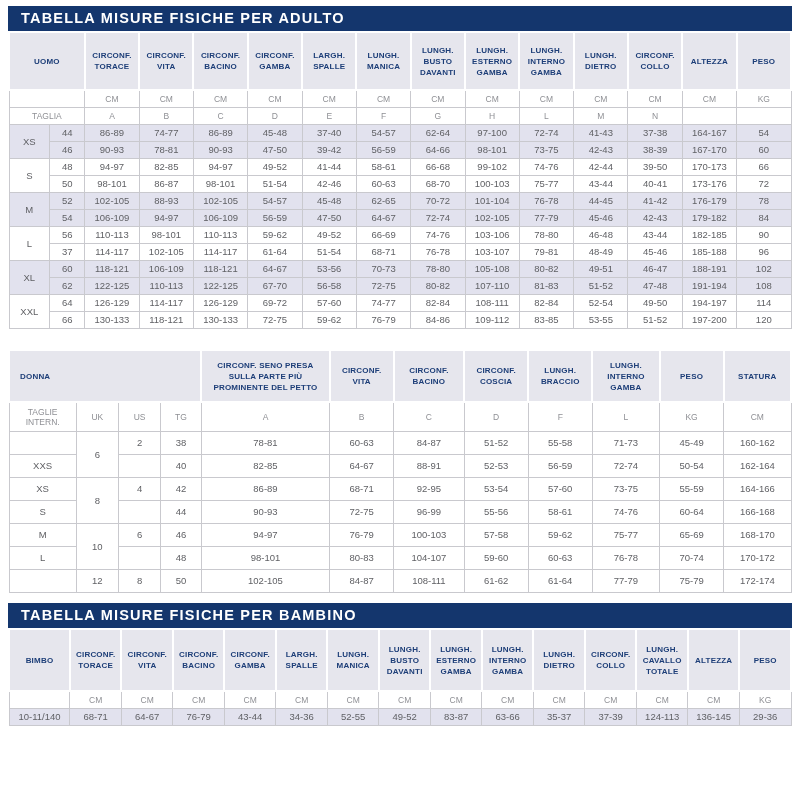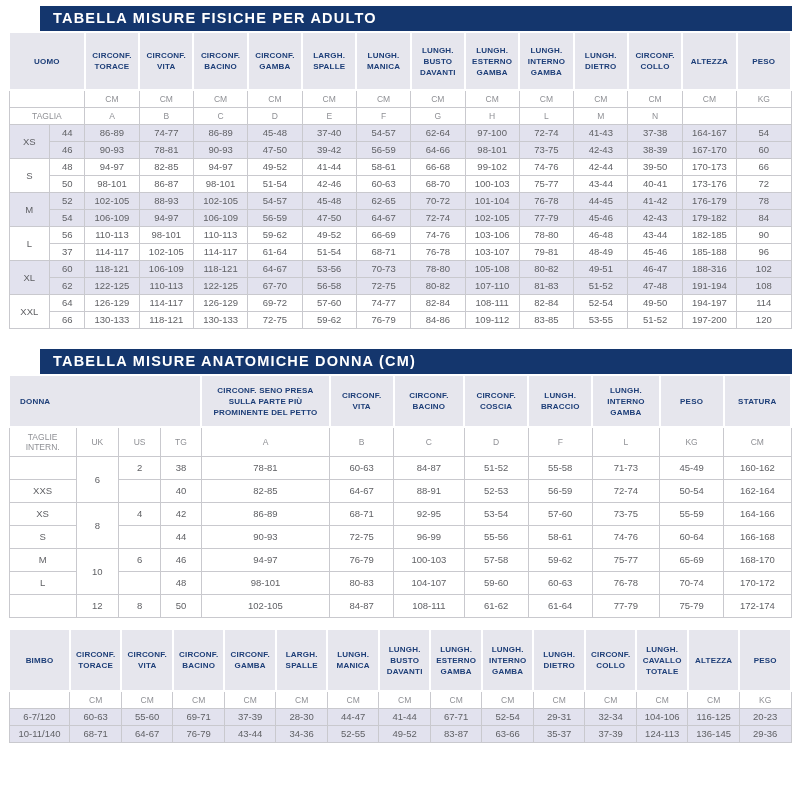--- a/index.html
+++ b/index.html
@@ -13,21 +13,20 @@
     padding:6px 8px;
     font-family:"Liberation Sans","DejaVu Sans",sans-serif;
   }
   .tbl-section{width:100%;}
   #tsec0{margin-bottom:20px;}
   #tsec1{margin-bottom:10px;}
   .title-bar{
     background:var(--navy);color:#fff;font-weight:bold;
     font-size:14.5px;letter-spacing:1.2px;
     padding:4px 13px 5px 13px;
-    margin-left:32px;
   }
   table{width:100%;border-collapse:collapse;table-layout:fixed;}
   th,td{text-align:center;vertical-align:middle;overflow:hidden;}
   tr.hdr th{
     background:var(--hdrbg);color:var(--hdrtext);
     font-size:8px;font-weight:bold;line-height:11px;
     border:2px solid #fff;padding:4px 1px;letter-spacing:0.2px;
   }
   tr.hdr th.left{text-align:left;padding-left:10px;}
   tr.sub td{
@@ -260,21 +259,21 @@
             <td>106-109</td>
             <td>118-121</td>
             <td>64-67</td>
             <td>53-56</td>
             <td>70-73</td>
             <td>78-80</td>
             <td>105-108</td>
             <td>80-82</td>
             <td>49-51</td>
             <td>46-47</td>
-            <td>188-316</td>
+            <td>188-191</td>
             <td>102</td>
           </tr>
           <tr class="alt">
             <td>62</td>
             <td>122-125</td>
             <td>110-113</td>
             <td>122-125</td>
             <td>67-70</td>
             <td>56-58</td>
             <td>72-75</td>
@@ -316,21 +315,20 @@
             <td>83-85</td>
             <td>53-55</td>
             <td>51-52</td>
             <td>197-200</td>
             <td>120</td>
           </tr>
         </tbody>
       </table>
     </section>
   <section id="tsec1" class="tbl-section">
-      <div class="title-bar">TABELLA MISURE ANATOMICHE DONNA (CM)</div>
       <table>
         <colgroup>
           <col style="width: 8.6%;">
           <col style="width: 5.4%;">
           <col style="width: 5.4%;">
           <col style="width: 5.2%;">
           <col style="width: 16.4%;">
           <col style="width: 8.2%;">
           <col style="width: 9%;">
           <col style="width: 8.2%;">
@@ -459,20 +457,21 @@
             <td>61-62</td>
             <td>61-64</td>
             <td>77-79</td>
             <td>75-79</td>
             <td>172-174</td>
           </tr>
         </tbody>
       </table>
     </section>
   <section id="tsec2" class="tbl-section">
+      <div class="title-bar">TABELLA MISURE FISICHE PER BAMBINO</div>
       <table>
         <colgroup>
           <col style="width: 7.8%;">
           <col style="width: 6.59%;">
           <col style="width: 6.59%;">
           <col style="width: 6.59%;">
           <col style="width: 6.59%;">
           <col style="width: 6.59%;">
           <col style="width: 6.59%;">
           <col style="width: 6.59%;">
@@ -515,37 +514,20 @@
             <td>CM</td>
             <td>CM</td>
             <td>CM</td>
             <td>CM</td>
             <td>CM</td>
             <td>KG</td>
           </tr>
         </thead>
         <tbody>
           <tr class="alt">
-            <td>6-7/120</td>
-            <td>60-63</td>
-            <td>55-60</td>
-            <td>69-71</td>
-            <td>37-39</td>
-            <td>28-30</td>
-            <td>44-47</td>
-            <td>41-44</td>
-            <td>67-71</td>
-            <td>52-54</td>
-            <td>29-31</td>
-            <td>32-34</td>
-            <td>104-106</td>
-            <td>116-125</td>
-            <td>20-23</td>
-          </tr>
-          <tr class="alt">
             <td>10-11/140</td>
             <td>68-71</td>
             <td>64-67</td>
             <td>76-79</td>
             <td>43-44</td>
             <td>34-36</td>
             <td>52-55</td>
             <td>49-52</td>
             <td>83-87</td>
             <td>63-66</td>

